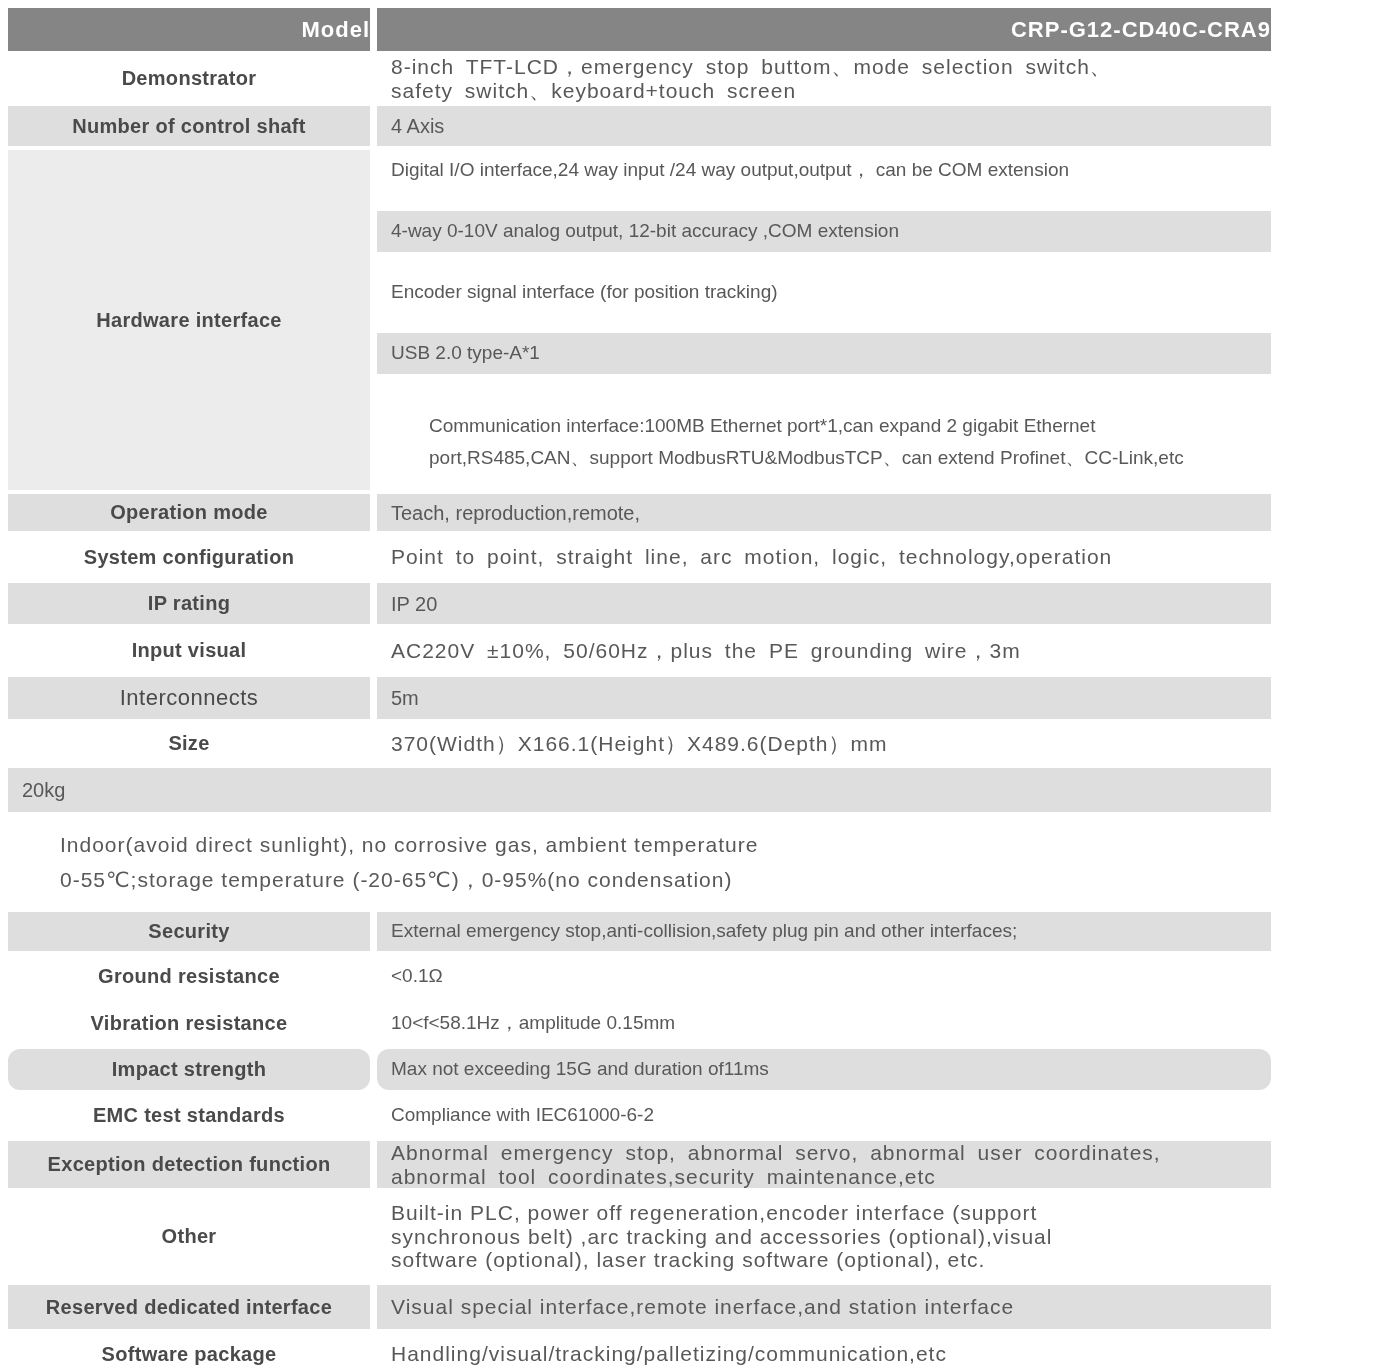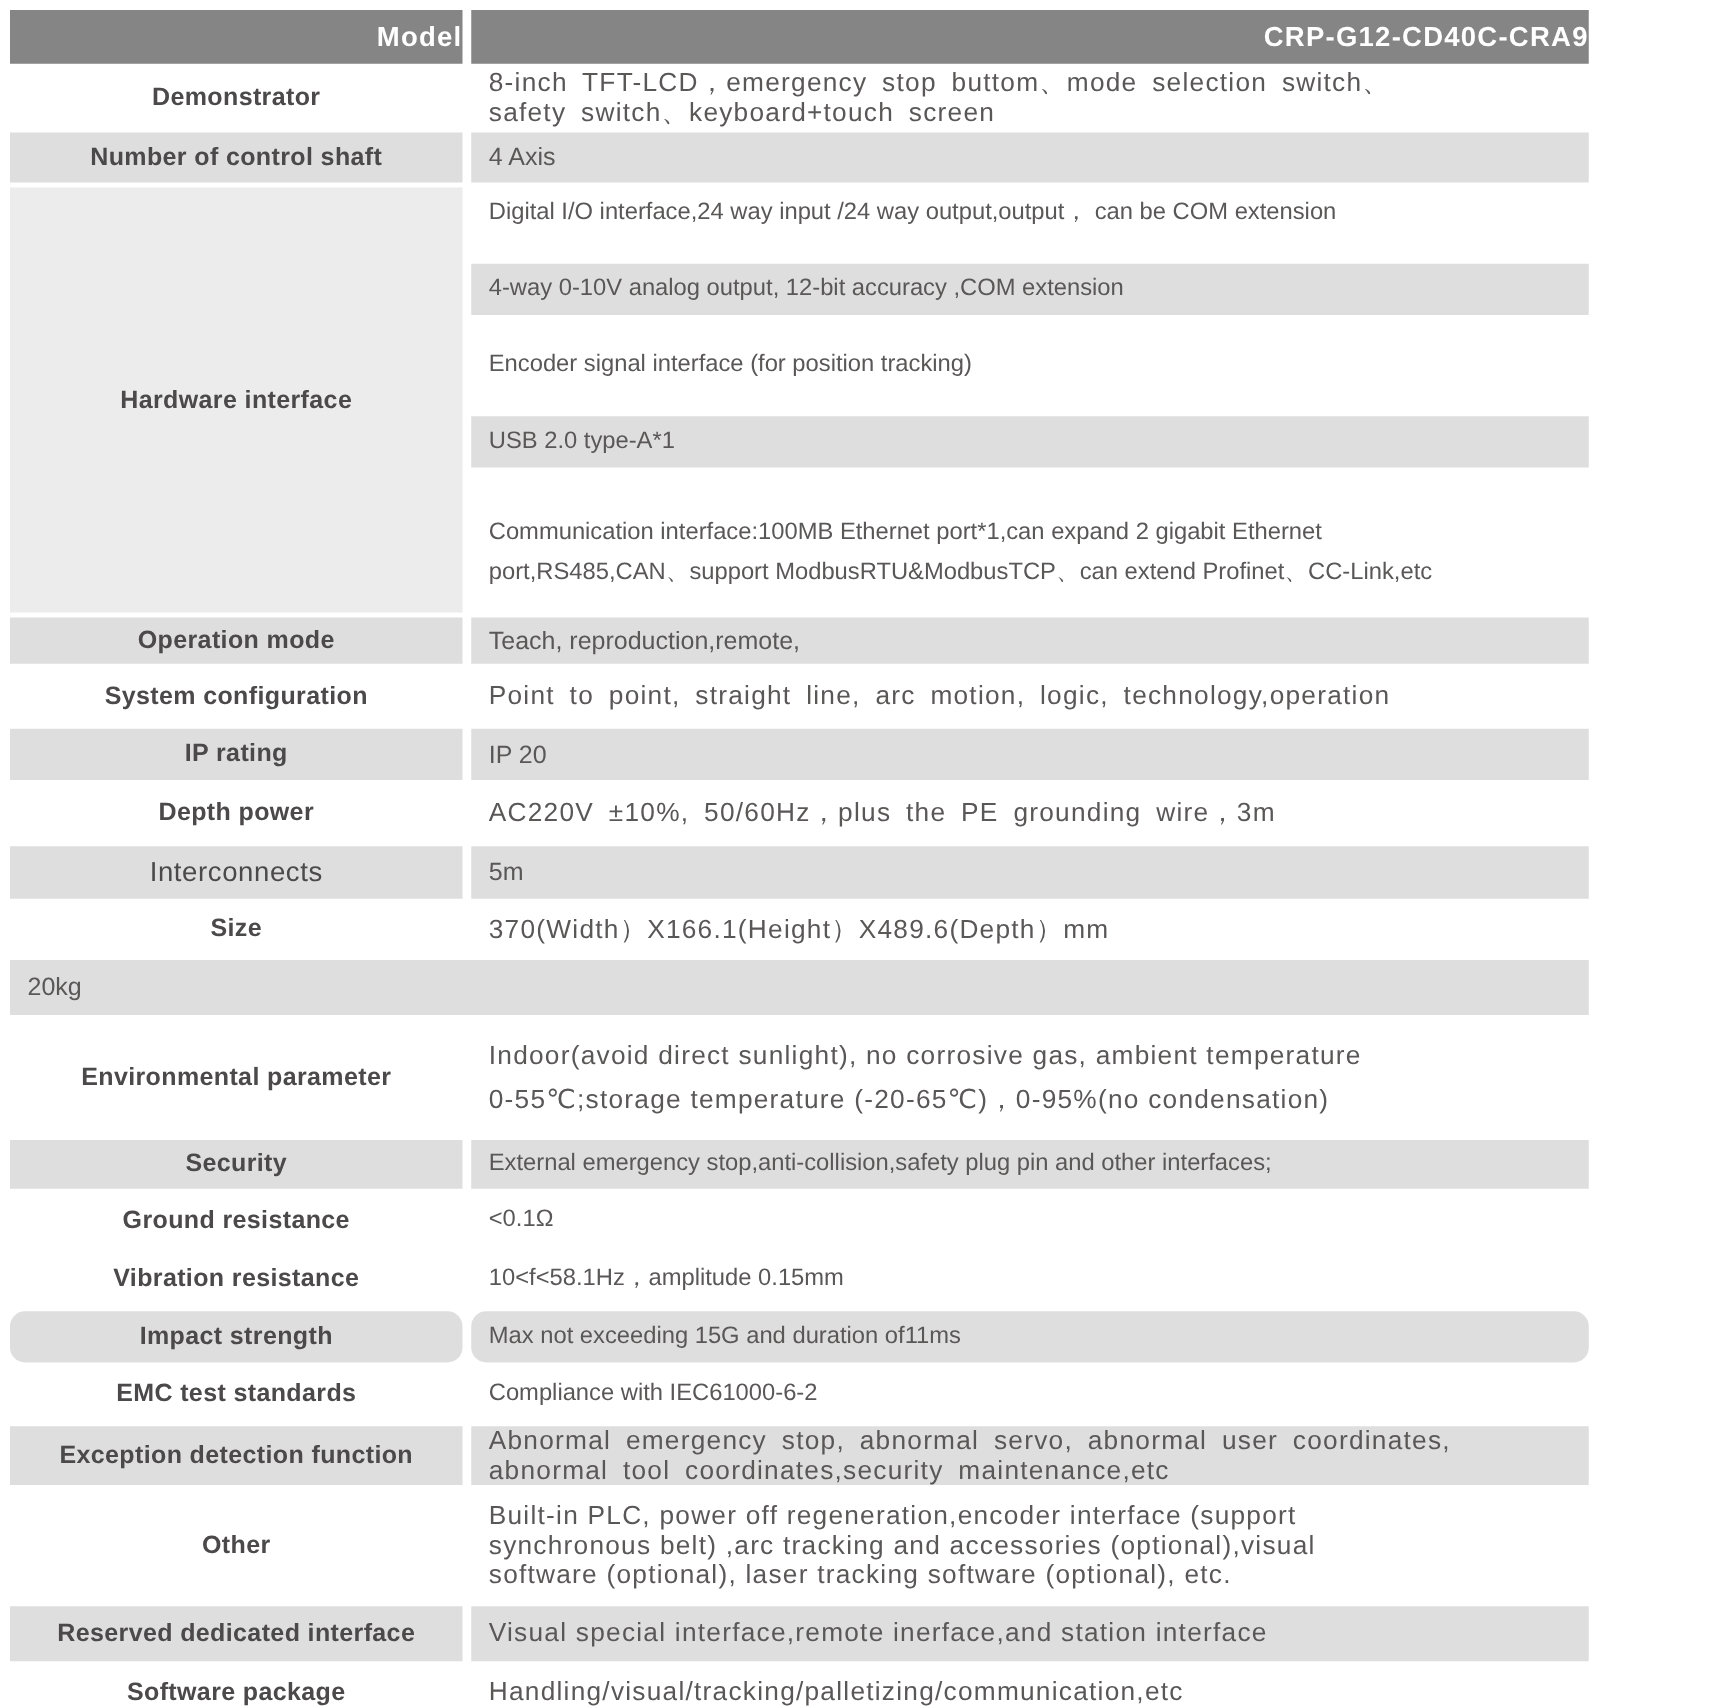--- a/index.html
+++ b/index.html
@@ -11,21 +11,21 @@
   .cell-l{flex:0 0 362px;display:flex;align-items:center;justify-content:center;
           text-align:center;}
   .cell-r{flex:1;display:flex;align-items:center;padding:0 14px;min-width:0;}
   .lbl{font-weight:bold;font-size:20px;color:#4b4949;letter-spacing:0.3px;}
   .lbl-reg{font-weight:400;font-size:22px;color:#4b4949;letter-spacing:0.5px;}
   .val{font-size:20px;color:#5a5757;white-space:pre-line;line-height:1.3;}
   .v19{font-size:19px;}
   .v21{font-size:21px;letter-spacing:1px;}
   .wsp{word-spacing:5px;}
   .tight{line-height:1.12;}
-  .loose{line-height:1.68;}
+  .loose{line-height:1.68;margin-left:38px;}
   .g{background:#dedede;}
   .w{background:#ffffff;}
   .hdr .cell-l,.hdr .cell-r{background:#858585;min-height:43px;justify-content:flex-end;padding:0;}
   .hdr-txt{color:#ffffff;font-weight:bold;font-size:22px;letter-spacing:1px;}
   
   .group{display:flex;gap:7px;}
   .group .cell-l{background:#ececec;}
   .group-right{flex:1;display:flex;flex-direction:column;gap:20px;min-width:0;}
   .sub{display:flex;align-items:center;padding:0 14px;min-height:41px;}
   .sub .val{font-size:19px;}
@@ -131,21 +131,21 @@
     <div class="cell-l g">
         <span class="lbl">IP rating</span>
       </div>
     <div class="cell-r g">
         <span class="val">IP 20</span>
       </div>
   </div>
 
   <div class="row h-power">
     <div class="cell-l w">
-        <span class="lbl">Depth power</span>
+        <span class="lbl">Input visual</span>
       </div>
     <div class="cell-r w">
         <span class="val v21 wsp">AC220V ±10%, 50/60Hz，plus the PE grounding wire，3m</span>
       </div>
   </div>
 
   <div class="row h-inter">
     <div class="cell-l g">
         <span class="lbl-reg">Interconnects</span>
       </div>
@@ -163,23 +163,20 @@
       </div>
   </div>
 
   <div class="row h-weight">
     <div class="cell-r g">
         <span class="val">20kg</span>
       </div>
   </div>
 
   <div class="row h-env">
-    <div class="cell-l w">
-        <span class="lbl">Environmental parameter</span>
-      </div>
     <div class="cell-r w">
         <span class="val v21 loose">Indoor(avoid direct sunlight), no corrosive gas, ambient temperature
 0-55℃;storage temperature (-20-65℃)，0-95%(no condensation)</span>
       </div>
   </div>
 
   <div class="row h-sec">
     <div class="cell-l g">
         <span class="lbl">Security</span>
       </div>

